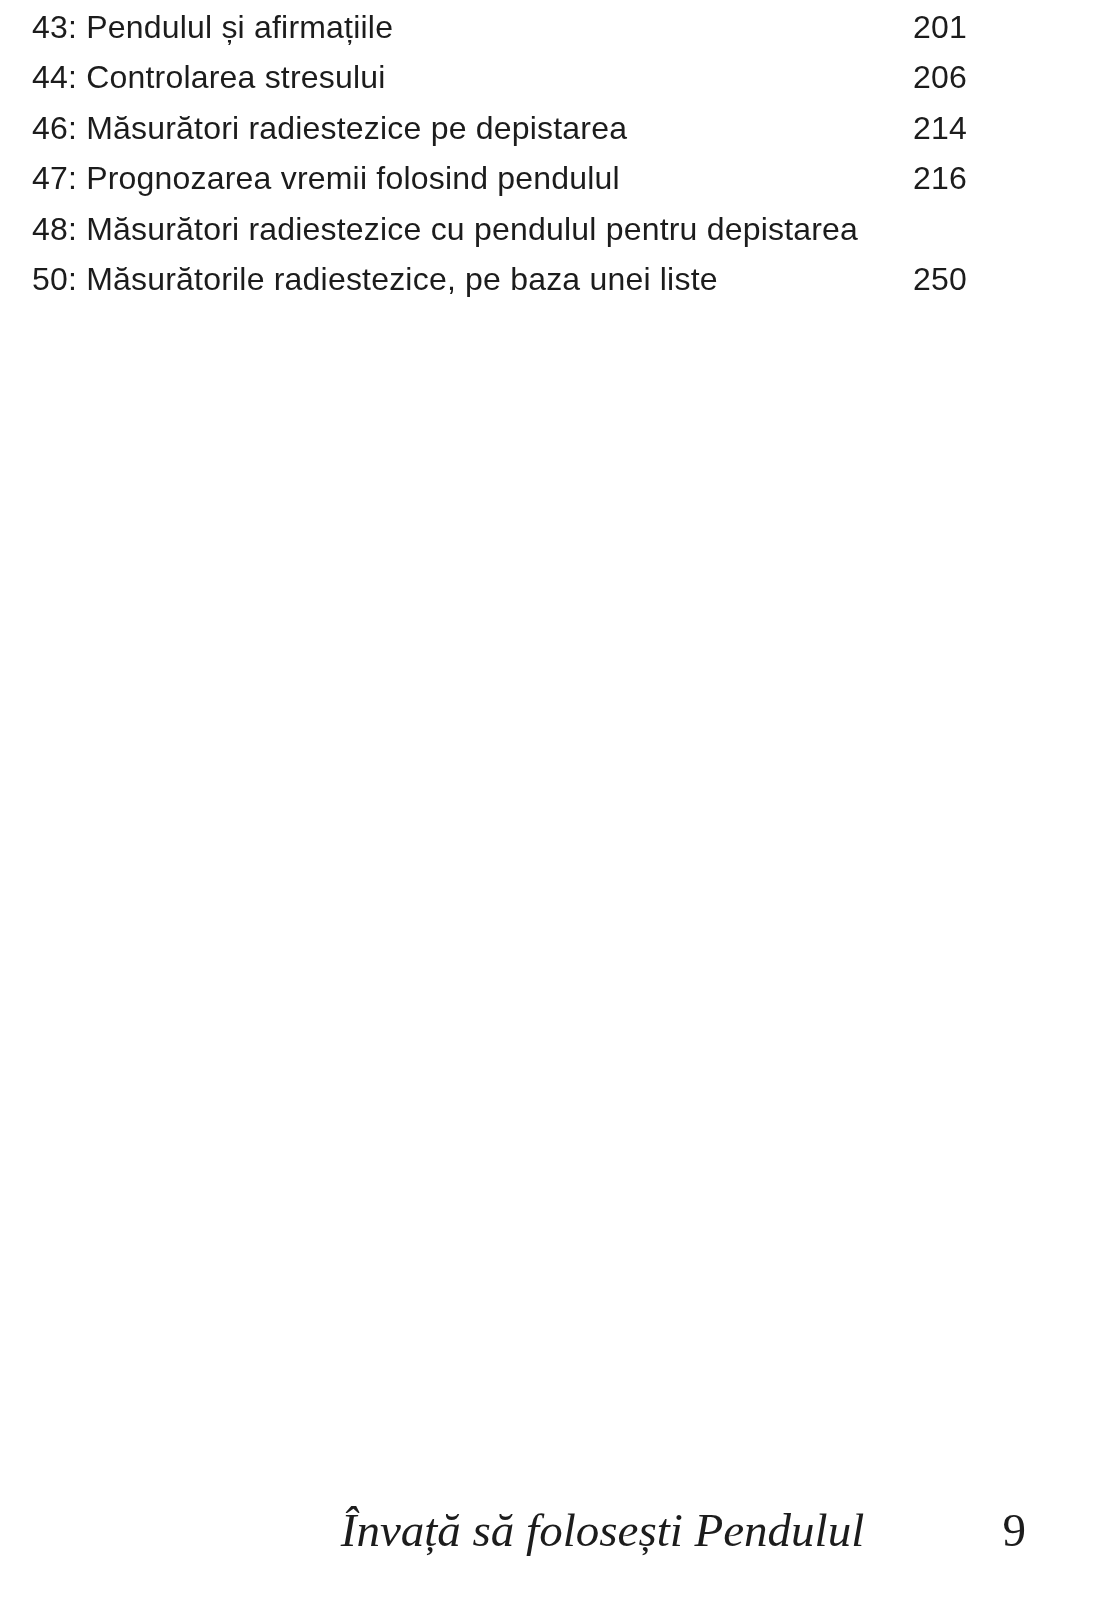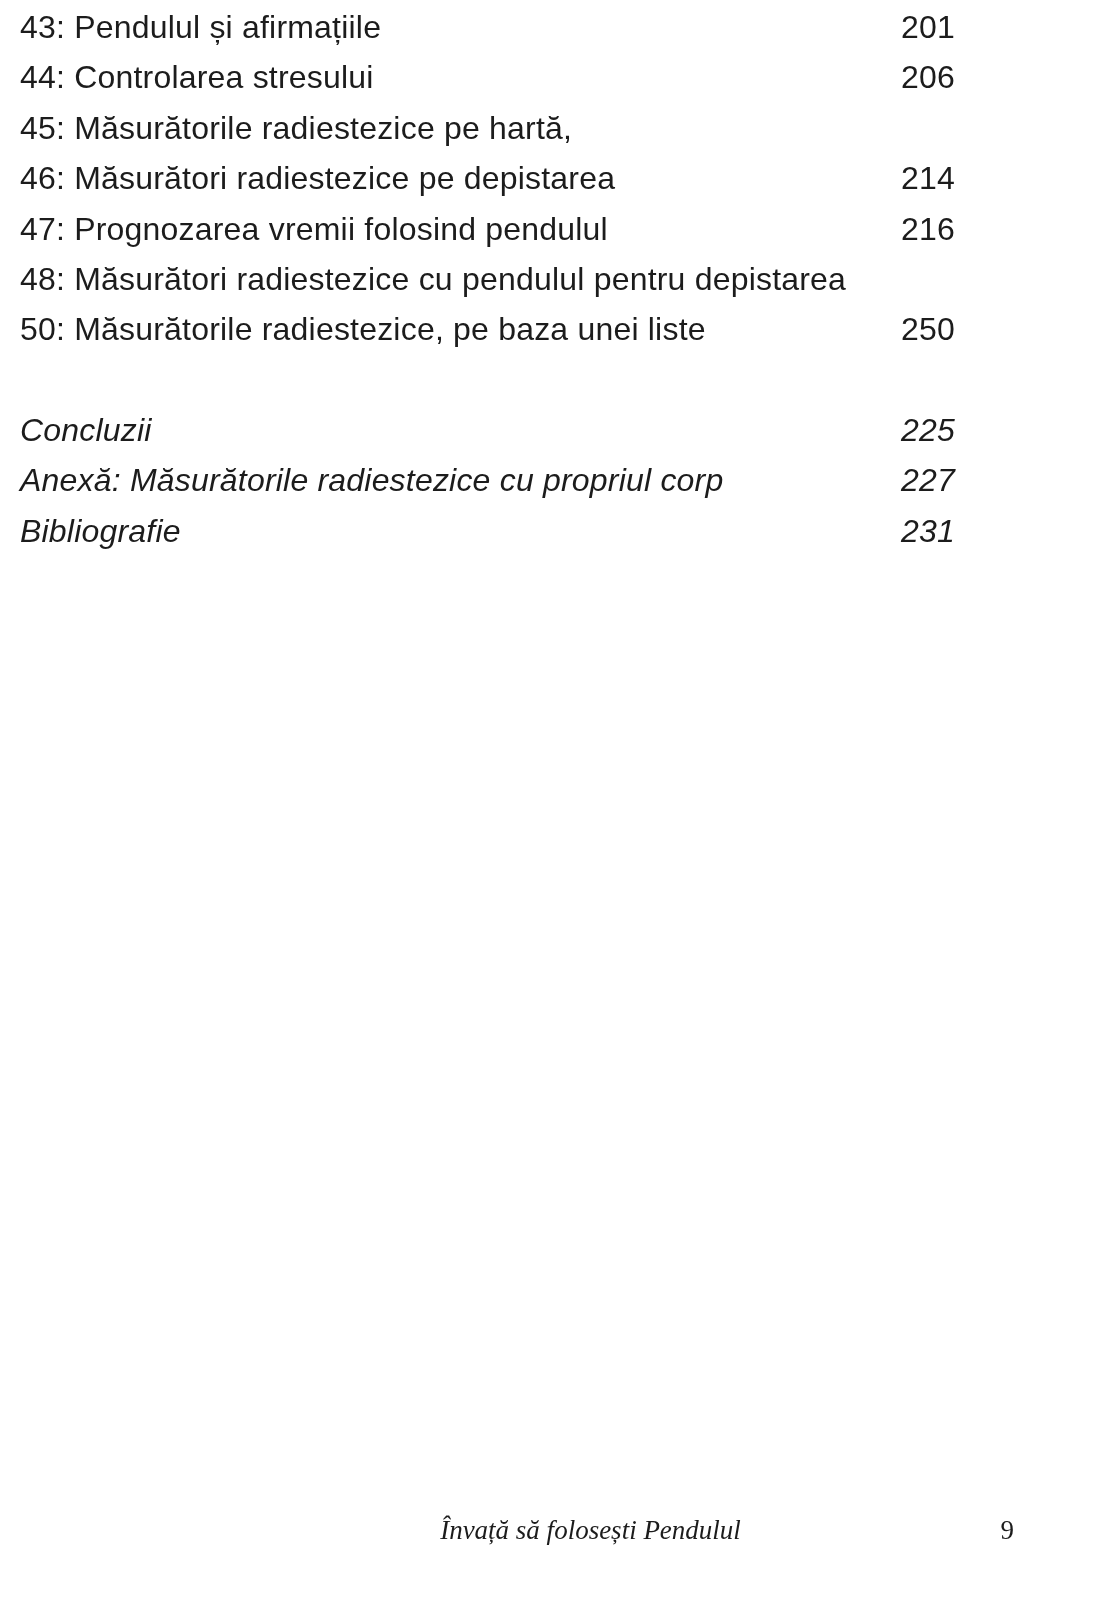--- a/index.html
+++ b/index.html
@@ -8,20 +8,21 @@
     background: #ffffff;
   }
   .page {
     position: relative;
     width: 1075px;
     height: 1600px;
     background: #ffffff;
     overflow: hidden;
     font-family: "Liberation Sans", sans-serif;
     color: #1c1c1c;
+    margin-left: 12px;
   }
   .toc {
     padding: 2px 112px 0 20px;
     font-size: 32px;
     font-weight: 300;
     line-height: 50.4px;
     letter-spacing: 0.2px;
   }
   .toc-row {
     display: flex;
@@ -46,21 +47,21 @@
     margin-top: 50px;
     font-style: italic;
   }
   .footer {
     position: absolute;
     left: 0;
     right: 0;
     top: 1504px;
     height: 62px;
     font-family: "Liberation Serif", serif;
-    font-size: 27px;
+    font-size: 47px;
     line-height: 52px;
   }
   .book-title {
     position: absolute;
     left: calc(50% + 53px);
     transform: translateX(-50%);
     font-style: italic;
     white-space: nowrap;
   }
   .folio {
@@ -81,24 +82,20 @@
         <div class="toc-row">
           <span class="toc-label">43: Pendulul și afirmațiile</span>
           <span class="toc-page">201</span>
         </div>
 
         <div class="toc-row">
           <span class="toc-label">44: Controlarea stresului</span>
           <span class="toc-page">206</span>
         </div>
 
-        <div class="toc-row no-page">
-          <span class="toc-label">45: Măsurătorile radiestezice pe hartă,</span>
-          <span class="toc-page"></span>
-        </div>
 
 
         <div class="toc-row">
           <span class="toc-label">46: Măsurători radiestezice pe depistarea</span>
           <span class="toc-page">214</span>
         </div>
 
         <div class="toc-row">
           <span class="toc-label">47: Prognozarea vremii folosind pendulul</span>
           <span class="toc-page">216</span>
@@ -110,37 +107,20 @@
         </div>
 
 
 
         <div class="toc-row">
           <span class="toc-label">50: Măsurătorile radiestezice, pe baza unei liste</span>
           <span class="toc-page">250</span>
         </div>
       </section>
 
-    <section class="back-matter">
-
-        <div class="toc-row">
-          <span class="toc-label">Concluzii</span>
-          <span class="toc-page">225</span>
-        </div>
-
-        <div class="toc-row">
-          <span class="toc-label">Anexă: Măsurătorile radiestezice cu propriul corp</span>
-          <span class="toc-page">227</span>
-        </div>
-
-        <div class="toc-row">
-          <span class="toc-label">Bibliografie</span>
-          <span class="toc-page">231</span>
-        </div>
-      </section>
 
   </main>
 
   <footer class="footer">
     <span class="book-title">Învață să folosești Pendulul</span>
     <span class="folio">9</span>
   </footer>
 
 </div>
 

